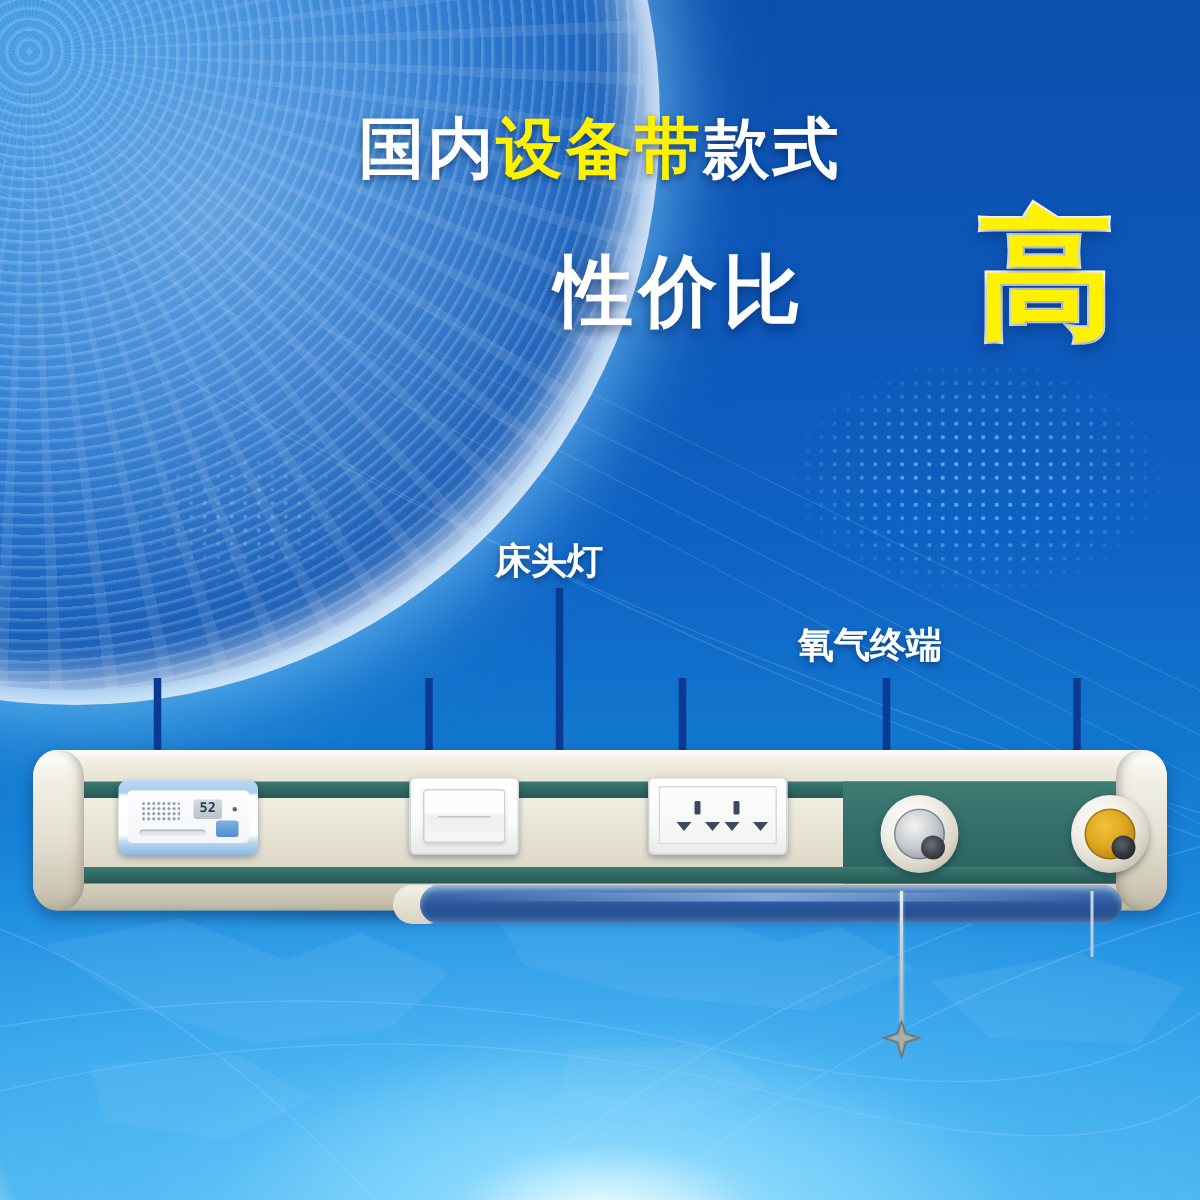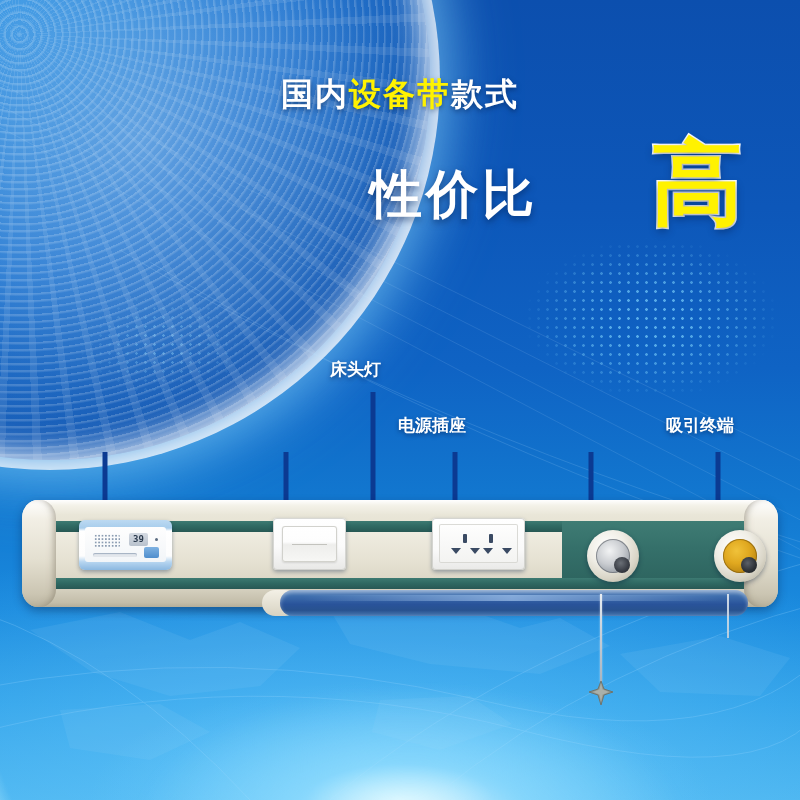--- a/index.html
+++ b/index.html
@@ -72,21 +72,21 @@
     -webkit-mask-image:radial-gradient(ellipse 110px 70px at 45% 55%, #000 18%, rgba(0,0,0,0) 82%);
     mask-image:radial-gradient(ellipse 110px 70px at 45% 55%, #000 18%, rgba(0,0,0,0) 82%);
   }
   .map-ghost{
     left:0;top:600px;width:800px;height:200px;opacity:.20;
   }
 
   
   .headline{position:absolute;left:0;top:78px;width:800px;text-align:center;}
   .hl1{
-    font-size:32px;font-weight:bold;letter-spacing:2px;line-height:1;
+    font-size:44px;font-weight:bold;letter-spacing:2px;line-height:1;
     font-family:"DejaVu Sans","Liberation Sans",sans-serif;
     white-space:nowrap;
   }
   .hl1 span{display:inline-block;}
   .w{color:#ffffff;text-shadow:0 2px 5px rgba(0,25,70,.55);}
   .y{color:#fff200;text-shadow:0 2px 5px rgba(0,25,70,.55);}
   .hl2row{position:absolute;left:0;top:160px;width:800px;}
   .hl2{
     position:absolute;left:370px;top:0;
     font-size:52px;font-weight:bold;color:#ffffff;letter-spacing:4px;
@@ -101,21 +101,21 @@
     -webkit-text-stroke:3px #ffffff;
     paint-order:stroke fill;
     text-shadow:0 4px 9px rgba(0,25,70,.45);
     line-height:1;
   }
 
   
   .lbl{
     position:absolute;color:#ffffff;font-weight:bold;white-space:nowrap;
     font-family:"DejaVu Sans","Liberation Sans",sans-serif;
-    font-size:17px;letter-spacing:0px;
+    font-size:24px;letter-spacing:0px;
     text-shadow:0 2px 4px rgba(0,30,80,.55);
   }
   .lbl-bedlamp{left:330px;top:358px;}
   .lbl-call{left:6px;top:414px;}
   .lbl-switch{left:228px;top:414px;}
   .lbl-socket{left:398px;top:414px;}
   .lbl-o2{left:532px;top:414px;}
   .lbl-suction{left:666px;top:414px;}
 
   
@@ -322,37 +322,36 @@
 
       <path d="M591 452 L591 520"></path>
       <circle cx="591" cy="558" r="33"></circle>
 
       <path d="M718 452 L718 520"></path>
       <circle cx="718" cy="558" r="33"></circle>
     </g>
   </svg>
 
   <div class="lbl lbl-bedlamp">床头灯</div>
-  <div class="lbl lbl-socket">电源插座</div>
-  <div class="lbl lbl-suction">吸引终端</div>
+  <div class="lbl lbl-o2">氧气终端</div>
 
   <div class="panel">
     <div class="panel-shadow"></div>
     <div class="panel-body">
       <div class="stripe stripe-top"></div>
       <div class="green-field"></div>
       <div class="panel-face"></div>
       <div class="stripe stripe-bot"></div>
       <div class="cap cap-l"></div>
       <div class="cap cap-r"></div>
 
       <div class="nursecall">
         <div class="nc-inner">
           <div class="nc-speaker"></div>
-          <div class="nc-display">39</div>
+          <div class="nc-display">52</div>
           <div class="nc-led"></div>
           <div class="nc-slot"></div>
           <div class="nc-btn"></div>
         </div>
       </div>
 
       <div class="switch">
         <div class="switch-rocker">
           <div class="switch-line"></div>
         </div>

